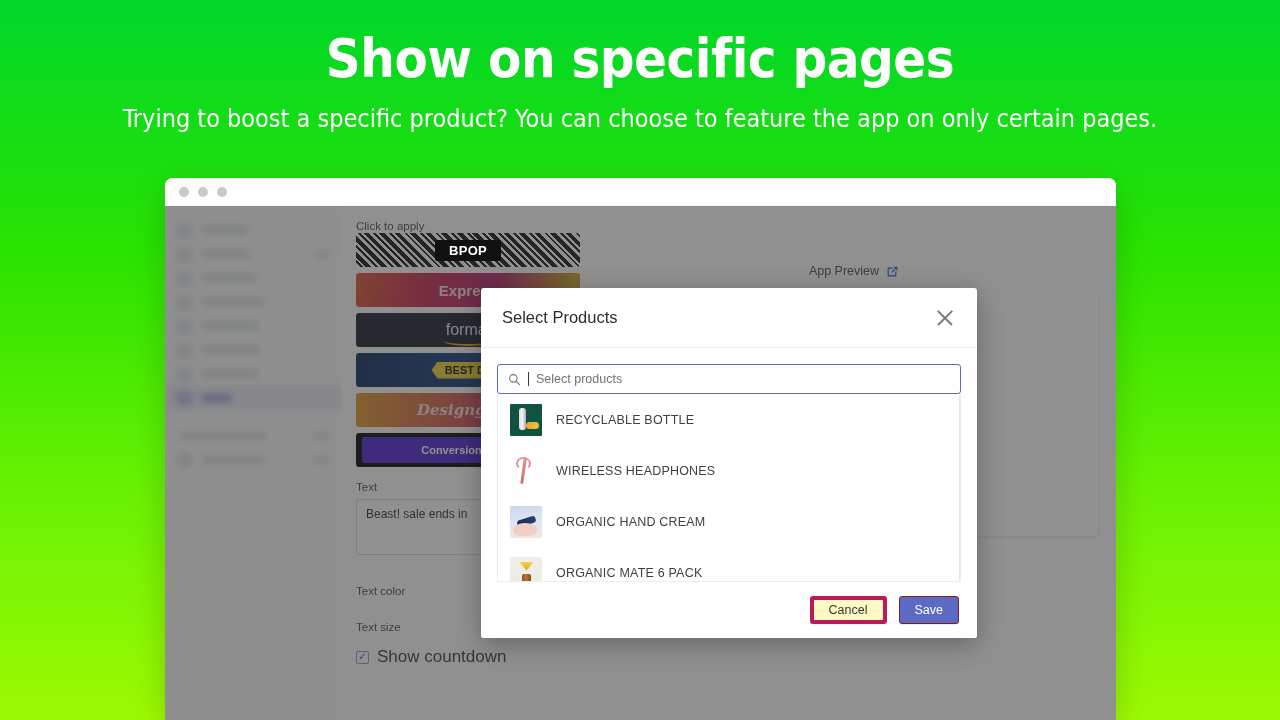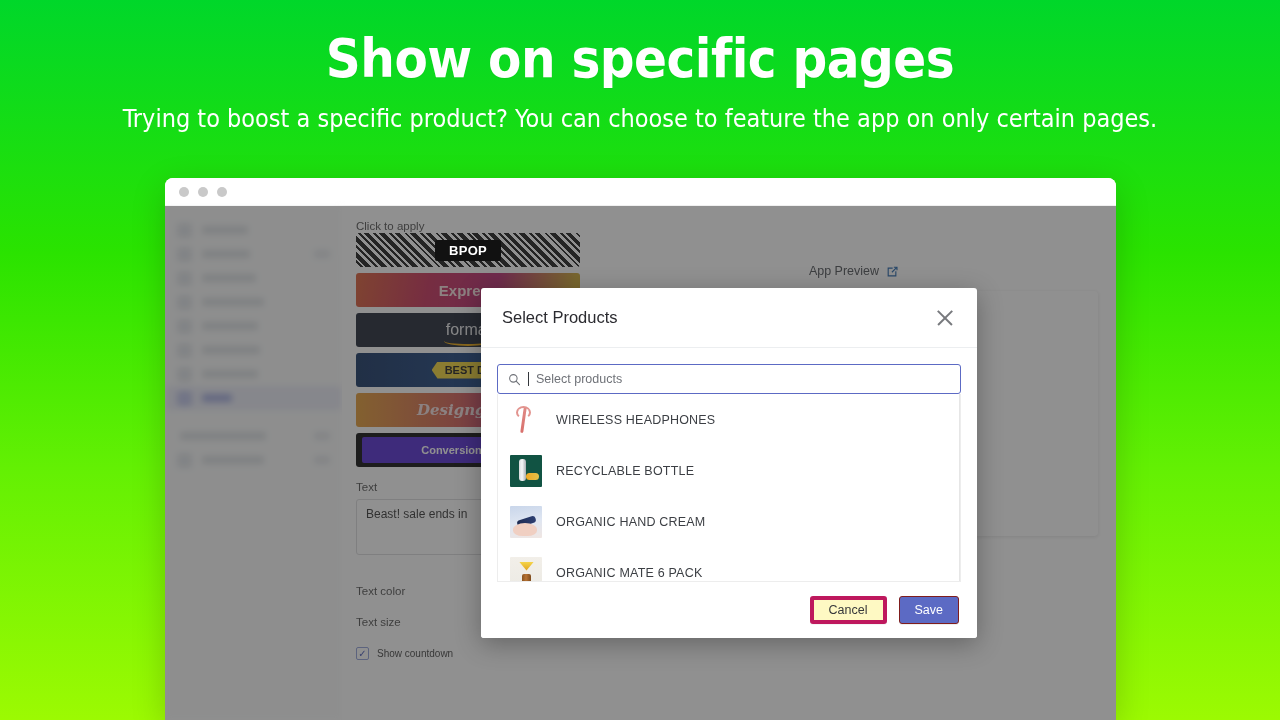--- a/index.html
+++ b/index.html
@@ -113,36 +113,36 @@
     display: block; width: 100%; height: 100%; background: #4a1fd0; border-radius: 2px;
     color: #ffffff; font-style: normal; font-size: 11px; font-weight: 600;
     display: flex; align-items: center; justify-content: center;
   }
 
   .field-label { font-size: 11.5px; color: #4a4a4a; margin: 14px 0 6px; }
   .textarea {
     height: 56px; border: 1px solid #d9dadc; border-radius: 3px; background: #ffffff;
     font-size: 12px; color: #2d2d2d; padding: 7px 9px;
   }
-  .row-size { display: flex; align-items: center; justify-content: space-between; margin-top: 14px; }
+  .row-size { display: flex; align-items: flex-end; justify-content: space-between; margin-top: 14px; }
   .numbox {
     display: flex; border: 1px solid #d9dadc; border-radius: 3px; overflow: hidden;
     background: #fff; height: 22px; width: 48px;
   }
   .numbox .val { flex: 1; font-size: 12px; color: #2d2d2d; display:flex; align-items:center; justify-content:center; }
   .numbox .spin { width: 14px; border-left: 1px solid #d9dadc; display: flex; flex-direction: column; }
   .numbox .spin b { flex: 1; font-size: 6px; color: #6b6b6b; display:flex; align-items:center; justify-content:center; }
   .numbox .spin b:first-child { border-bottom: 1px solid #e4e5e7; }
   .check-row { display: flex; align-items: center; gap: 8px; margin-top: 14px; }
   .checkbox {
     width: 13px; height: 13px; border: 1px solid #8c9bd8; border-radius: 2px; background: #fff;
     display: flex; align-items: center; justify-content: center;
     font-size: 10px; color: #3f51b5; line-height: 1;
   }
-  .check-label { font-size: 10px; color: #3a3a3a; }
+  .check-label { font-size: 17px; color: #3a3a3a; }
 
   #right-pane { flex: 1; position: relative; background: #ffffff; }
   #preview-head {
     text-align: center; padding-top: 58px;
     font-size: 12.5px; color: #45494e; display: flex;
     align-items: center; justify-content: center; gap: 7px;
   }
   #preview-card {
     position: absolute; left: 106px; top: 85px; width: 400px; height: 245px;
     background: #ffffff; border-radius: 4px; box-shadow: 0 1px 4px rgba(0,0,0,0.12);
@@ -368,26 +368,26 @@
       <svg id="search-icon" width="13" height="13" viewBox="0 0 16 16">
         <circle cx="6.6" cy="6.6" r="4.6" fill="none" stroke="#6f7278" stroke-width="1.3"></circle>
         <line x1="10" y1="10" x2="14.2" y2="14.2" stroke="#6f7278" stroke-width="1.4" stroke-linecap="round"></line>
       </svg>
       <span id="caret"></span>
       <span id="search-placeholder">Select products</span>
     </div>
 
     <div id="list">
       <div class="prod-row">
+        <span class="thumb t1"></span>
+        <span class="prod-name">RECYCLABLE BOTTLE</span>
+      </div>
+      <div class="prod-row">
         <span class="thumb t2"></span>
         <span class="prod-name">WIRELESS HEADPHONES</span>
-      </div>
-      <div class="prod-row">
-        <span class="thumb t1"></span>
-        <span class="prod-name">RECYCLABLE BOTTLE</span>
       </div>
       <div class="prod-row">
         <span class="thumb t3"></span>
         <span class="prod-name">ORGANIC HAND CREAM</span>
       </div>
       <div class="prod-row">
         <span class="thumb t4"></span>
         <span class="prod-name">ORGANIC MATE 6 PACK</span>
       </div>
       <div id="list-scrollbar"></div>

